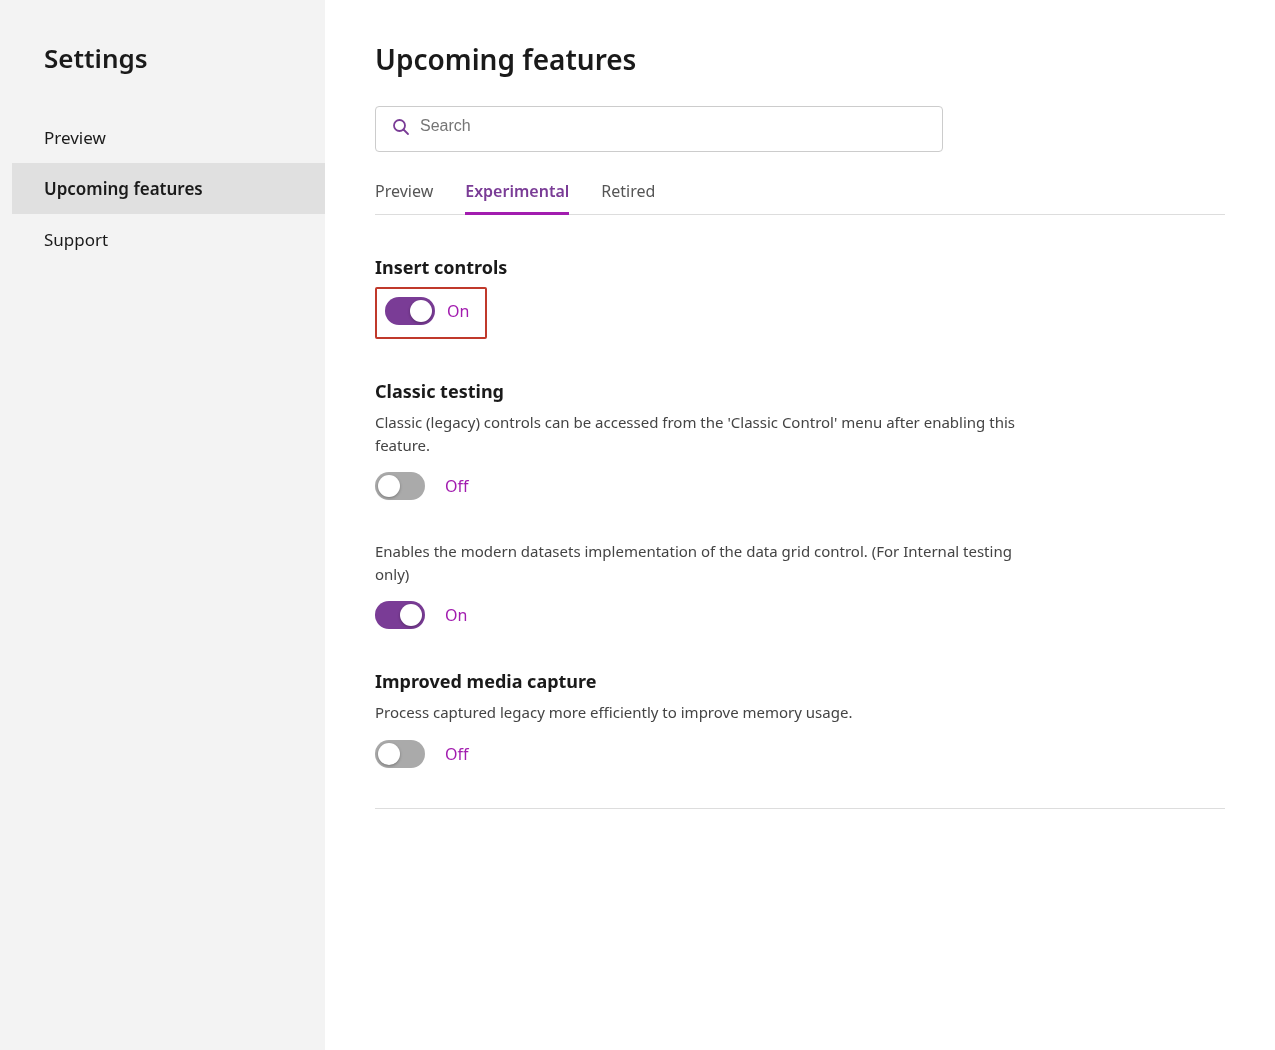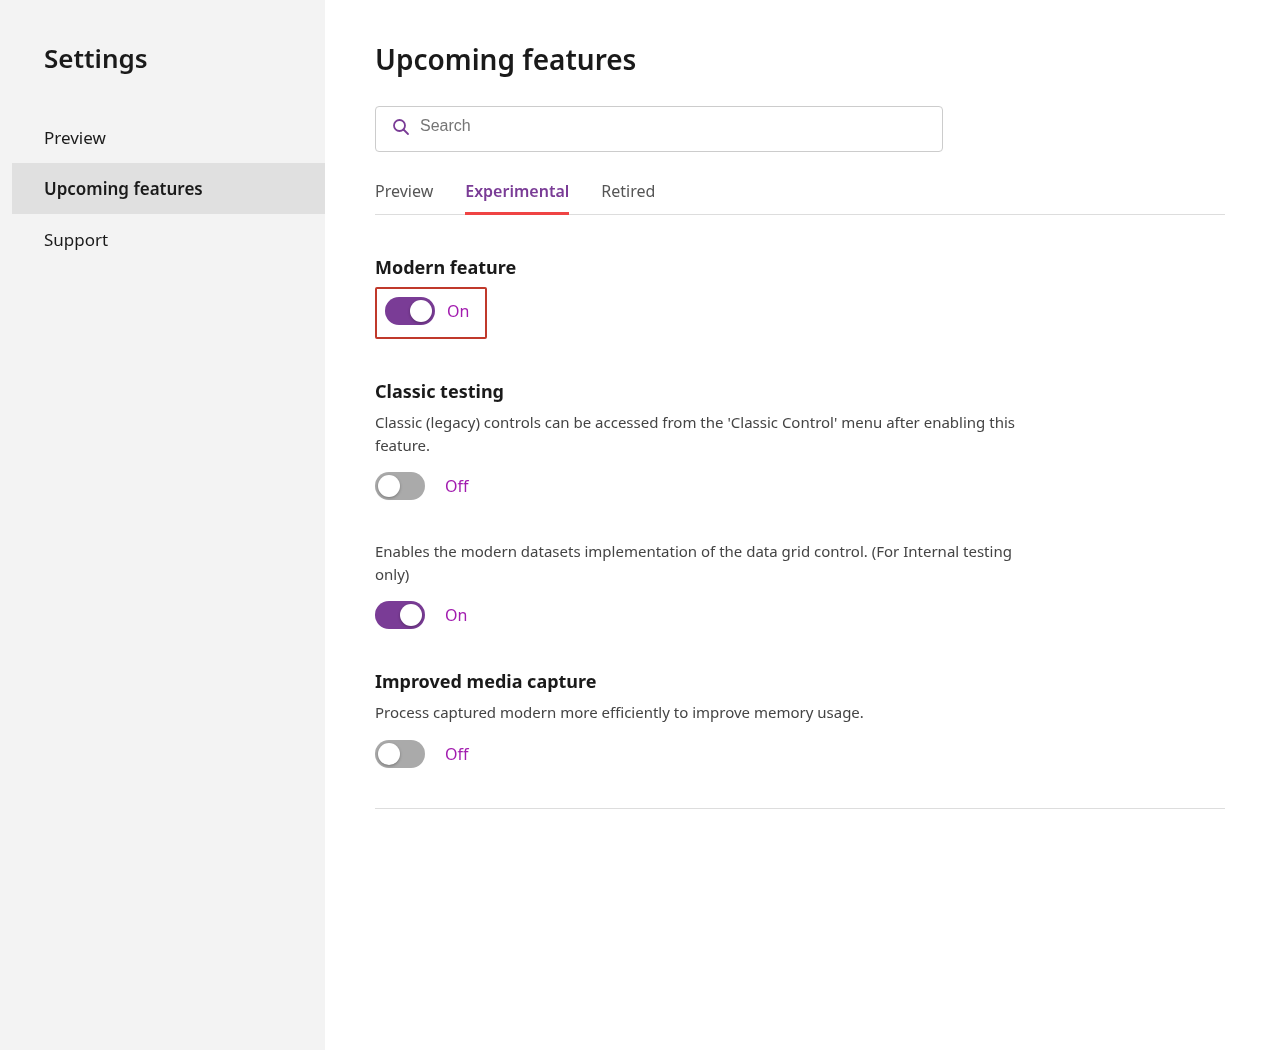--- a/index.html
+++ b/index.html
@@ -102,21 +102,21 @@
       color: #555;
       padding-bottom: 10px;
       cursor: pointer;
       border-bottom: 3px solid transparent;
       margin-bottom: -1px;
     }
 
     .tab.active {
       color: #7a3c96;
       font-weight: 600;
-      border-bottom: 3px solid #ef4444;
+      border-bottom: 3px solid #a21caf;
     }
 
     
     .feature-section {
       margin-bottom: 40px;
     }
 
     .feature-title {
       font-size: 18px;
       font-weight: 700;
@@ -232,21 +232,21 @@
     </div>
     <div class="tab active">
       <span>Experimental</span>
     </div>
     <div class="tab">
       <span>Retired</span>
     </div>
   </div>
 
   <div class="feature-section">
-    <div class="feature-title">Modern feature</div>
+    <div class="feature-title">Insert controls</div>
     <div class="highlight-box">
       <div class="toggle on">
         <div class="toggle-knob"></div>
       </div>
       <span class="toggle-label">On</span>
     </div>
   </div>
 
   <div class="feature-section">
     <div class="feature-title">Classic testing</div>
@@ -264,21 +264,21 @@
     <div class="toggle-row">
       <div class="toggle on">
         <div class="toggle-knob"></div>
       </div>
       <span class="toggle-label">On</span>
     </div>
   </div>
 
   <div class="feature-section">
     <div class="feature-title">Improved media capture</div>
-    <div class="feature-description">Process captured modern more efficiently to improve memory usage.</div>
+    <div class="feature-description">Process captured legacy more efficiently to improve memory usage.</div>
     <div class="toggle-row">
       <div class="toggle off">
         <div class="toggle-knob"></div>
       </div>
       <span class="toggle-label">Off</span>
     </div>
   </div>
 
   <hr class="divider">
 </main>

